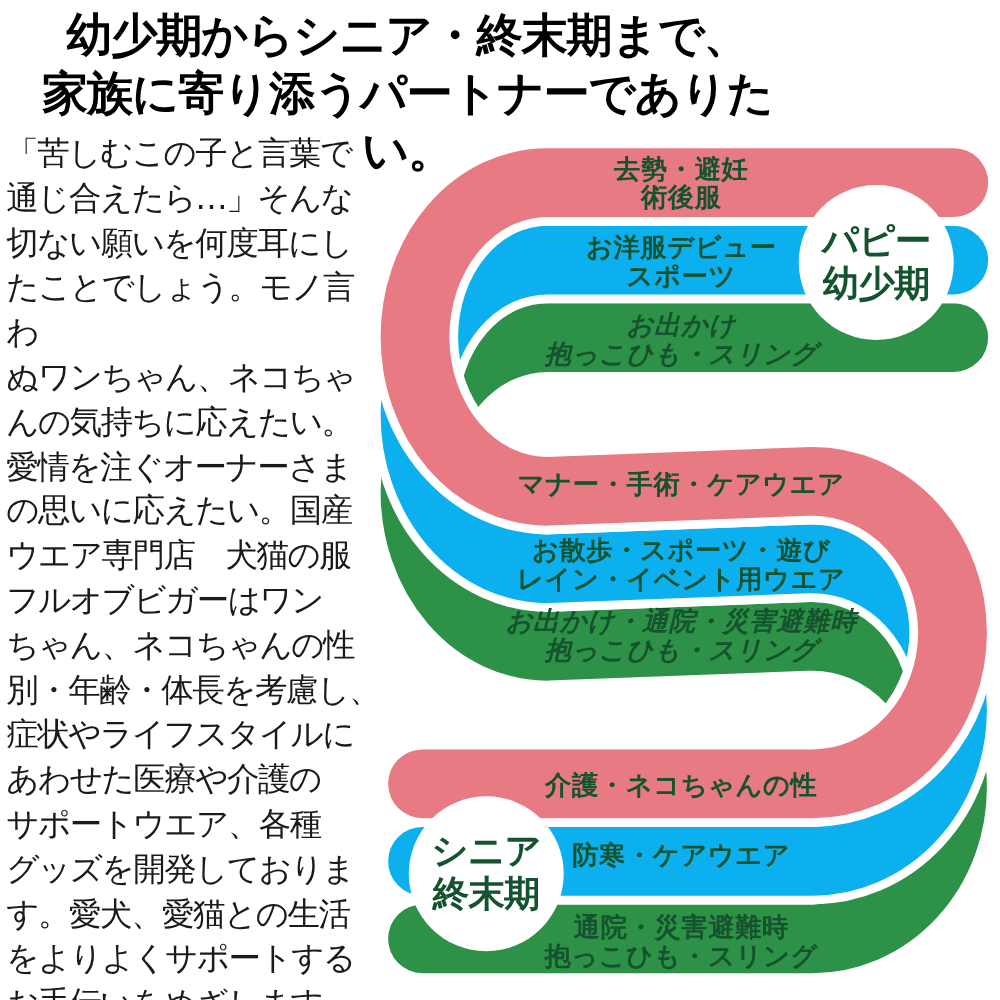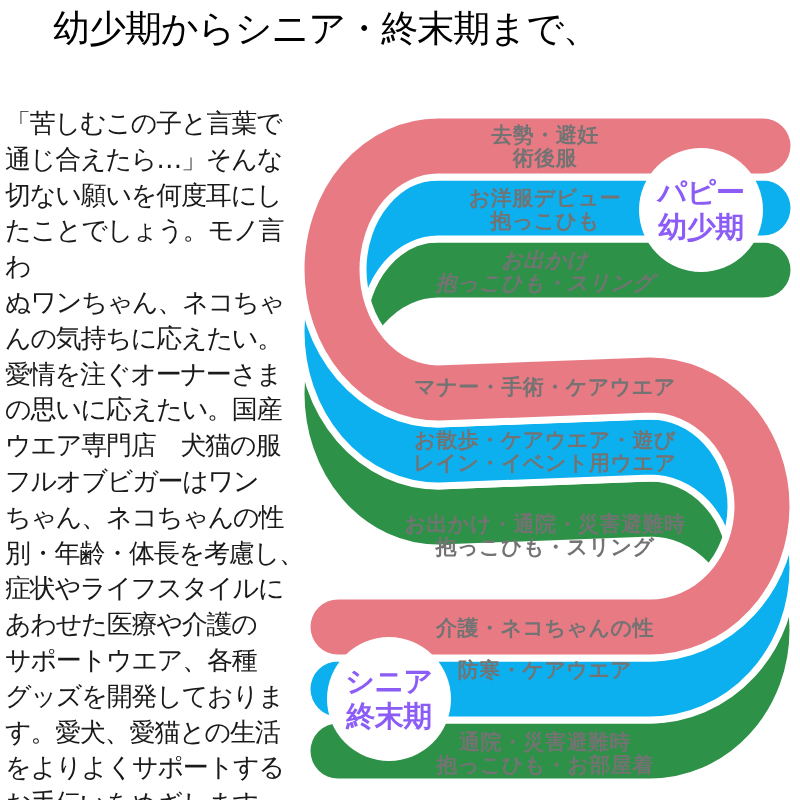--- a/index.html
+++ b/index.html
@@ -4,53 +4,54 @@
 <style>
   html,body{margin:0;padding:0;}
   body{
     width:800px;height:800px;position:relative;overflow:hidden;
     background:#ffffff;
     font-family:"DejaVu Sans", sans-serif;
   }
   .title{
     position:absolute;top:6px;left:0;width:652px;
     text-align:center;color:#000;
-    font-weight:400;font-size:37px;line-height:46px;
+    font-weight:700;font-size:37px;line-height:46px;
     letter-spacing:-1px;
   }
   .intro{
     position:absolute;left:5px;top:106px;width:300px;
     color:#1a1a1a;font-size:26px;line-height:35.8px;
     letter-spacing:-1.2px;white-space:pre-line;
   }
   .diagram-svg{position:absolute;left:0;top:0;}
   .stage-label{
     position:absolute;left:335px;width:420px;
-    text-align:center;color:#737373;
+    text-align:center;color:#14532d;
     font-weight:bold;font-size:21px;line-height:23px;
     white-space:pre-line;letter-spacing:0.5px;
   }
   .badge{
     position:absolute;width:124px;height:124px;border-radius:50%;
     background:#ffffff;
     display:flex;align-items:center;justify-content:center;text-align:center;
-    color:#8b5cf6;font-weight:900;font-size:29px;line-height:35px;
+    color:#14532d;font-weight:900;font-size:29px;line-height:35px;
     white-space:pre-line;letter-spacing:-0.5px;
   }
   .lbl-1{top:124px;} .lbl-2{top:187px;} .lbl-3{top:249px;font-style:italic;}
-  .lbl-4{top:376px;} .lbl-5{top:429px;} .lbl-6{top:513px;}
-  .lbl-7{top:617px;} .lbl-8{top:659px;} .lbl-9{top:731px;}
+  .lbl-4{top:376px;} .lbl-5{top:429px;} .lbl-6{top:486px;font-style:italic;}
+  .lbl-7{top:617px;} .lbl-8{top:673px;} .lbl-9{top:731px;}
   .badge-puppy{left:639px;top:148px;}
   .badge-senior{left:327px;top:637px;font-family:Liberation Serif, serif;}
 </style>
 </head>
 <body>
 
 <div class="title">
   <div>幼少期からシニア・終末期まで、</div>
+  <div>家族に寄り添うパートナーでありたい。</div>
 </div>
 
 <div class="intro">「苦しむこの子と言葉で
 通じ合えたら…」そんな
 切ない願いを何度耳にし
 たことでしょう。モノ言わ
 ぬワンちゃん、ネコちゃ
 んの気持ちに応えたい。
 愛情を注ぐオーナーさま
 の思いに応えたい。国産
@@ -74,29 +75,29 @@
   <path d="M 763 146 L 438 146 A 106 123.5 0 0 0 438 393 L 650 385 A 112 121 0 0 1 650 627 L 338 627" transform="translate(0,62)" stroke="#ffffff" stroke-width="69" stroke-linecap="round" stroke-linejoin="round"></path>
   <path d="M 763 146 L 438 146 A 106 123.5 0 0 0 438 393 L 650 385 A 112 121 0 0 1 650 627 L 338 627" transform="translate(0,62)" stroke="#0cb0ef" stroke-width="55" stroke-linecap="round" stroke-linejoin="round"></path>
 
   <path d="M 763 146 L 438 146 A 106 123.5 0 0 0 438 393 L 650 385 A 112 121 0 0 1 650 627 L 338 627" stroke="#ffffff" stroke-width="69" stroke-linecap="round" stroke-linejoin="round"></path>
   <path d="M 763 146 L 438 146 A 106 123.5 0 0 0 438 393 L 650 385 A 112 121 0 0 1 650 627 L 338 627" stroke="#e87a84" stroke-width="55" stroke-linecap="round" stroke-linejoin="round"></path>
 </svg>
 
 <div class="stage-label lbl-1">去勢・避妊
 術後服</div>
 <div class="stage-label lbl-2">お洋服デビュー
-抱っこひも</div>
+スポーツ</div>
 <div class="stage-label lbl-3">お出かけ
 抱っこひも・スリング</div>
 <div class="stage-label lbl-4">マナー・手術・ケアウエア</div>
-<div class="stage-label lbl-5">お散歩・ケアウエア・遊び
+<div class="stage-label lbl-5">お散歩・スポーツ・遊び
 レイン・イベント用ウエア</div>
 <div class="stage-label lbl-6">お出かけ・通院・災害避難時
 抱っこひも・スリング</div>
 <div class="stage-label lbl-7">介護・ネコちゃんの性</div>
 <div class="stage-label lbl-8">防寒・ケアウエア</div>
 <div class="stage-label lbl-9">通院・災害避難時
-抱っこひも・お部屋着</div>
+抱っこひも・スリング</div>
 
 <div class="badge badge-puppy">パピー
 幼少期</div>
 <div class="badge badge-senior">シニア
 終末期</div>
 
 </body></html>

